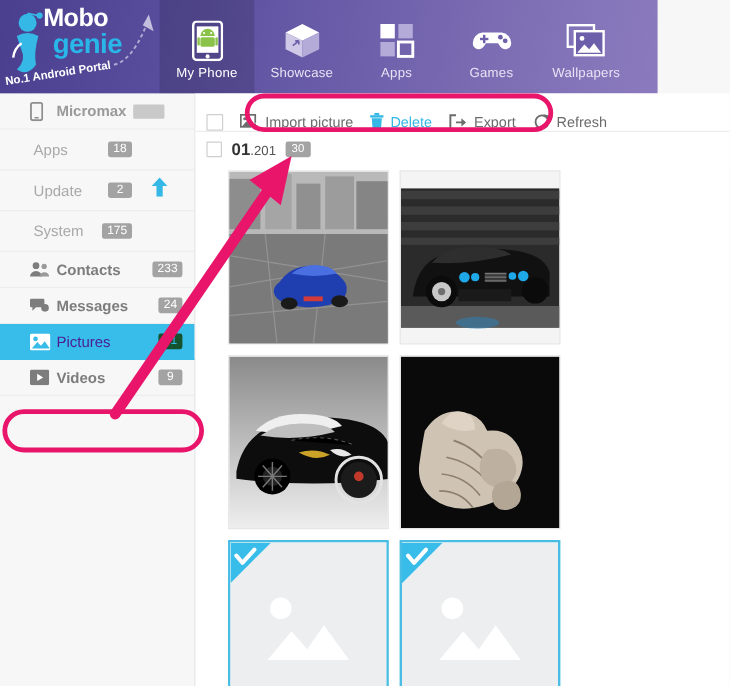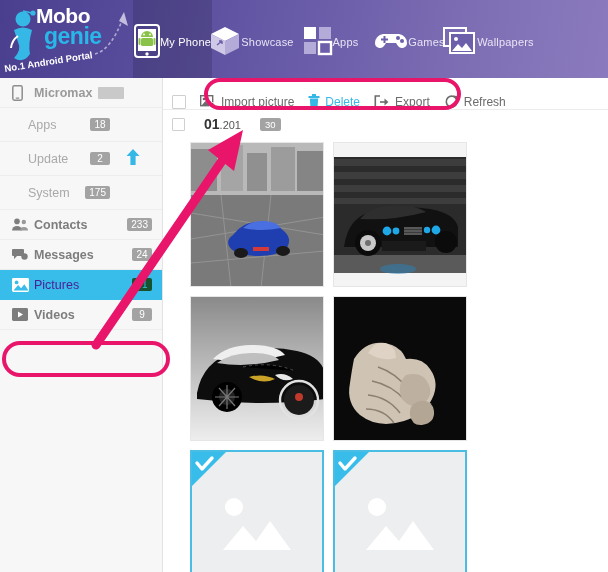--- a/index.html
+++ b/index.html
@@ -7,21 +7,21 @@
     width: 608px; height: 572px;
     overflow: hidden;
     font-family: "Liberation Sans", sans-serif;
     background: #f7f7f7;
   }
   .app { position: relative; width: 608px; height: 572px; overflow: hidden; }
 
   
   .header {
     position: absolute; top: 0; left: 0;
-    width: 608px; height: 78px;
+    width: 548px; height: 78px;
     background: linear-gradient(100deg, #4a3f8f 0%, #5a4e9e 28%, #6d5faa 55%, #7e6fb5 78%, #8b7abd 100%);
     display: flex; align-items: stretch;
   }
   .logo-box {
     position: relative; width: 133px; height: 78px;
     flex: 0 0 133px; overflow: hidden;
   }
   .logo-person {
     position: absolute; left: 6px; top: 10px; width: 34px; height: 56px;
   }
@@ -37,40 +37,40 @@
     transform: rotate(-9deg); white-space: nowrap;
   }
   .logo-arrow {
     position: absolute; right: 4px; top: 10px; width: 36px; height: 46px;
     opacity: .75;
   }
 
   .nav { display: flex; align-items: stretch; height: 78px; }
   .nav-item {
     width: 79px; height: 78px;
-    display: flex; flex-direction: row;
+    display: flex; flex-direction: column;
     align-items: center; justify-content: center;
     color: #e8e4f5; font-size: 11px; cursor: pointer;
     padding-top: 4px;
   }
   .nav-item.active { background: rgba(0,0,0,0.14); color: #ffffff; }
   .nav-icon { height: 38px; display: flex; align-items: center; justify-content: center; }
   .nav-label { margin-top: 2px; font-size: 11px; letter-spacing: .2px;}
 
   
   .sidebar {
     position: absolute; left: 0; top: 78px;
     width: 163px; height: 494px;
     background: #f7f7f7;
     border-right: 1px solid #e3e3e3;
   }
   .side-row {
     position: relative;
     display: flex; align-items: center;
-    height: 30px; padding-left: 12px;
+    height: 30px; padding-left: 25px;
     border-bottom: 1px solid #ededed;
     cursor: pointer;
   }
   .side-row.device { height: 30px; }
   .side-row.sub { padding-left: 28px; height: 34px; }
   .side-row.group { height: 31px; }
   .side-icon { width: 22px; display: flex; align-items: center; }
   .side-label { font-size: 12.5px; color: #7d7d7d; font-weight: bold; }
   .side-row.sub .side-label { font-weight: normal; color: #a9a9a9; font-size: 12.5px;}
   .side-row.device .side-label { color: #9a9a9a; }
@@ -112,21 +112,21 @@
   .tb-btn {
     display: flex; align-items: center; gap: 5px;
     margin-left: 14px; cursor: pointer;
     font-size: 12px; color: #6b6b6b;
   }
   .tb-btn.delete { color: #35b8e5; }
   .tb-icon { display:flex; align-items:center; }
 
   .date-row {
     height: 28px; display: flex; align-items: center;
-    padding-left: 9px; gap: 19px; background: #fff;
+    padding-left: 9px; gap: 8px; background: #fff;
   }
   .date-check {
     width: 13px; height: 13px; border: 1px solid #cfcfcf;
     background: #fff; border-radius: 1px; cursor: pointer;
   }
   .date-text { font-size: 11px; color: #555; }
   .date-text b { font-size: 14px; color: #333; }
   .date-badge {
     background: #a3a3a3; color: #fff; font-size: 9.5px;
     padding: 1px 5px; border-radius: 2px;

